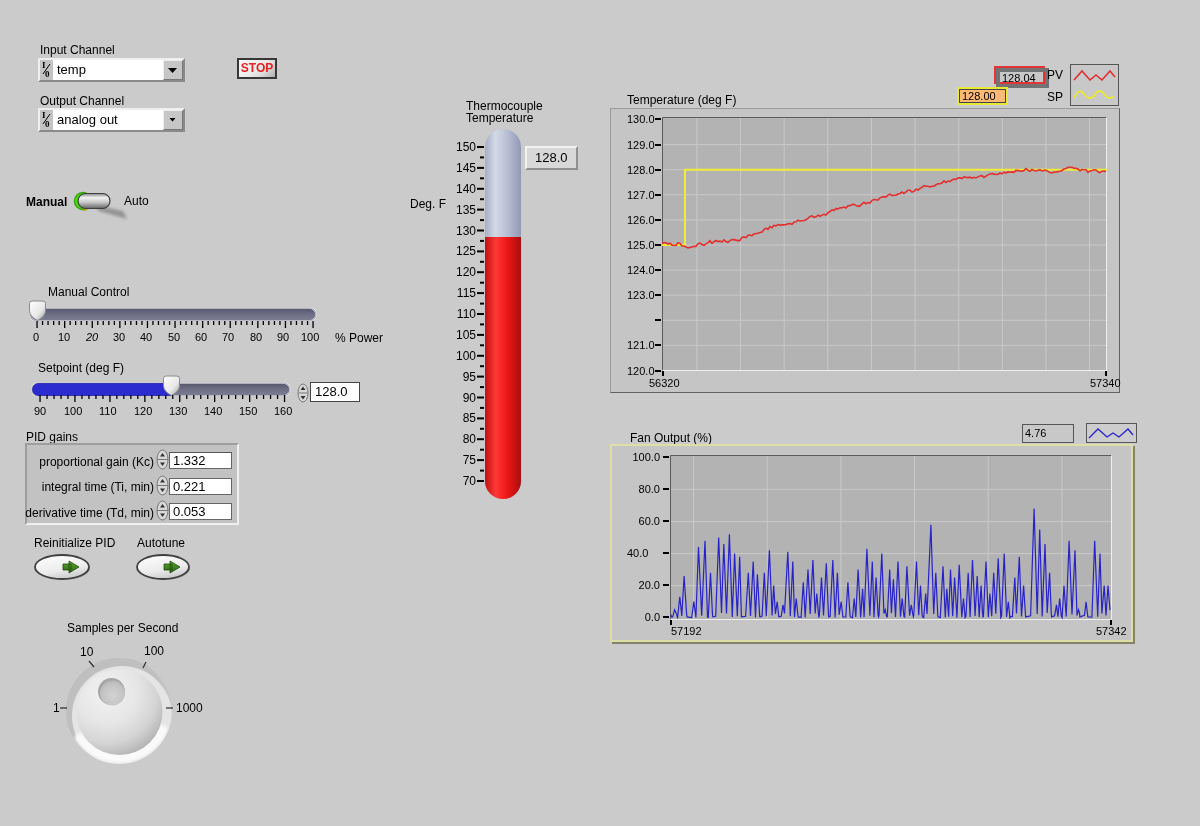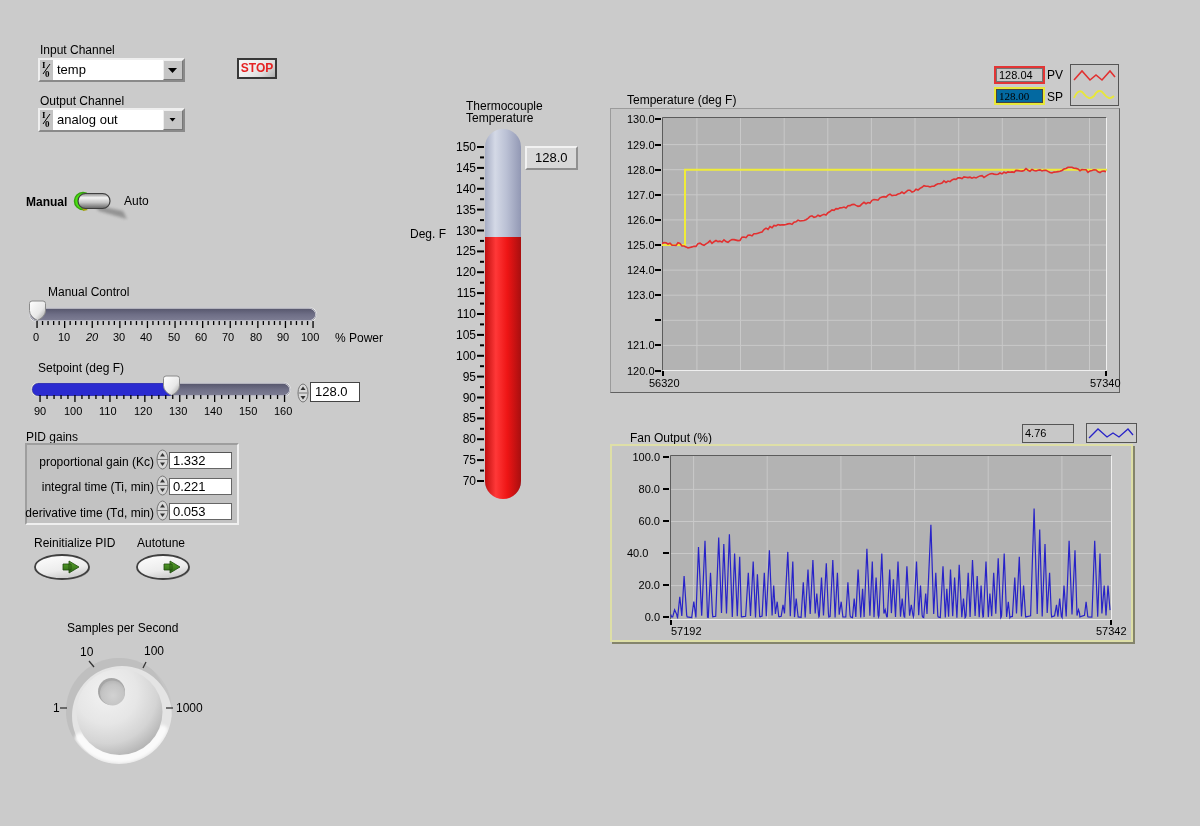--- a/index.html
+++ b/index.html
@@ -304,21 +304,21 @@
   <circle cx="61.5" cy="62" r="43" fill="url(#ball)"></circle>
   <circle cx="53.5" cy="41.5" r="13.5" fill="#a6a6a6"></circle>
   <circle cx="54.5" cy="43" r="12.5" fill="url(#dimp)"></circle>
   <line x1="31" y1="11" x2="36" y2="17" stroke="#333" stroke-width="1.3"></line>
   <line x1="88" y1="12" x2="85" y2="18" stroke="#333" stroke-width="1.3"></line>
   <line x1="2" y1="58" x2="9" y2="58" stroke="#333" stroke-width="1.3"></line>
   <line x1="108" y1="58" x2="115" y2="58" stroke="#333" stroke-width="1.3"></line>
 </svg>
 
 <div class="lbl" style="left:466px;top:100px;">Thermocouple<br>Temperature</div>
-<div class="lbl" style="left:410px;top:228px;">Deg. F</div>
+<div class="lbl" style="left:410px;top:198px;">Deg. F</div>
 <svg class="ab" style="left:455px;top:120px;" width="80" height="390" id="thermo">
 <defs>
       <linearGradient id="tubeb" x1="0" y1="0" x2="1" y2="0">
         <stop offset="0" stop-color="#a6adc4"></stop>
         <stop offset="0.28" stop-color="#d4d9e6"></stop>
         <stop offset="0.6" stop-color="#bac0d4"></stop>
         <stop offset="1" stop-color="#9298b4"></stop>
       </linearGradient>
       <linearGradient id="tuber" x1="0" y1="0" x2="1" y2="0">
         <stop offset="0" stop-color="#c01010"></stop>
@@ -434,23 +434,23 @@
 <line x1="0" y1="203.3" x2="445" y2="203.3" stroke="#c9c9c9" stroke-width="1"></line>
 <line x1="0" y1="228.4" x2="445" y2="228.4" stroke="#c9c9c9" stroke-width="1"></line>
 <line x1="0.5" y1="0.5" x2="444.5" y2="0.5" stroke="#5c5c5c" stroke-width="1"></line>
 <line x1="0.5" y1="0.5" x2="0.5" y2="253.5" stroke="#5c5c5c" stroke-width="1"></line>
 <line x1="0.5" y1="253.5" x2="444.5" y2="253.5" stroke="#efefef" stroke-width="1"></line>
 <line x1="444.5" y1="0.5" x2="444.5" y2="253.5" stroke="#efefef" stroke-width="1"></line>
 <polyline points="0,128 23,128 23,52.7 445,52.7" fill="none" stroke="#f0ec38" stroke-width="2"></polyline>
 <polyline points="0.0,126.7 2.0,125.6 4.0,125.8 6.0,127.0 8.0,126.2 10.0,128.1 12.0,128.2 14.0,128.4 16.0,125.8 18.0,126.5 20.0,128.9 22.0,129.0 24.0,129.9 26.0,131.0 28.0,130.4 30.0,129.9 32.0,129.3 34.0,129.4 36.0,126.6 38.0,126.1 40.0,127.5 42.0,128.3 44.0,126.8 46.0,125.7 48.0,123.8 50.0,126.4 52.0,124.7 54.0,123.5 56.0,124.6 58.0,124.1 60.0,125.1 62.0,122.8 64.0,124.5 66.0,125.3 68.0,123.6 70.0,122.6 72.0,122.6 74.0,123.1 76.0,123.6 78.0,123.5 80.0,120.2 82.0,120.1 84.0,120.7 86.0,118.3 88.0,118.1 90.0,118.9 92.0,116.8 94.0,116.8 96.0,116.2 98.0,115.6 100.0,115.0 102.0,112.5 104.0,111.2 106.0,112.5 108.0,109.6 110.0,110.8 112.0,108.4 114.0,108.8 116.0,107.5 118.0,108.1 120.0,107.7 122.0,107.9 124.0,107.5 126.0,106.9 128.0,106.5 130.0,107.4 132.0,105.2 134.0,104.8 136.0,103.1 138.0,104.0 140.0,103.7 142.0,103.5 144.0,102.7 146.0,101.3 148.0,99.5 150.0,98.8 152.0,100.3 154.0,99.8 156.0,98.2 158.0,99.3 160.0,98.1 162.0,97.3 164.0,98.1 166.0,95.7 168.0,94.5 170.0,92.9 172.0,93.4 174.0,91.6 176.0,91.9 178.0,90.9 180.0,90.7 182.0,90.1 184.0,91.0 186.0,88.7 188.0,88.6 190.0,87.6 192.0,87.4 194.0,88.4 196.0,89.3 198.0,88.9 200.0,86.9 202.0,85.3 204.0,86.7 206.0,85.5 208.0,86.1 210.0,83.3 212.0,82.6 214.0,82.8 216.0,83.2 218.0,80.8 220.0,79.9 222.0,79.6 224.0,80.1 226.0,78.1 228.0,77.1 230.0,78.6 232.0,78.2 234.0,78.3 236.0,77.1 238.0,76.5 240.0,75.1 242.0,76.6 244.0,74.9 246.0,73.2 248.0,73.2 250.0,75.0 252.0,74.4 254.0,72.3 256.0,73.1 258.0,71.3 260.0,70.3 262.0,68.7 264.0,69.2 266.0,69.2 268.0,70.0 270.0,69.2 272.0,69.2 274.0,67.8 276.0,66.7 278.0,66.7 280.0,66.1 282.0,63.9 284.0,65.5 286.0,64.1 288.0,64.7 290.0,62.9 292.0,62.1 294.0,62.3 296.0,60.9 298.0,60.9 300.0,61.5 302.0,59.9 304.0,60.2 306.0,60.6 308.0,60.2 310.0,61.2 312.0,60.3 314.0,61.0 316.0,59.9 318.0,58.9 320.0,58.6 322.0,60.4 324.0,59.1 326.0,57.9 328.0,56.9 330.0,56.5 332.0,57.1 334.0,57.5 336.0,57.2 338.0,56.0 340.0,56.9 342.0,55.1 344.0,56.0 346.0,54.9 348.0,55.2 350.0,54.9 352.0,55.3 354.0,53.4 356.0,53.6 358.0,54.0 360.0,54.1 362.0,53.6 364.0,51.6 366.0,53.2 368.0,54.2 370.0,52.5 372.0,53.5 374.0,54.0 376.0,53.3 378.0,52.9 380.0,53.9 382.0,53.3 384.0,53.4 386.0,54.4 388.0,55.4 390.0,56.0 392.0,55.1 394.0,55.0 396.0,54.6 398.0,54.3 400.0,53.5 402.0,52.0 404.0,51.5 406.0,50.3 408.0,50.2 410.0,50.3 412.0,51.2 414.0,51.4 416.0,51.9 418.0,53.8 420.0,52.6 422.0,52.7 424.0,52.8 426.0,55.3 428.0,53.9 430.0,53.5 432.0,52.8 434.0,53.0 436.0,54.8 438.0,55.6 440.0,54.2 442.0,54.1 444.0,54.6" fill="none" stroke="#e23030" stroke-width="1.6"></polyline>
   </svg>
 <div class="ab" style="left:994px;top:66px;width:47px;height:14px;border:2px solid #e33535;background:#c8c8c8;">
-    <div class="ab" style="left:0;top:0;width:43px;height:12px;border:1px solid #737373;font-size:11px;line-height:12px;padding-left:2px;">128.04</div>
-  </div>
-<div class="ab" style="left:994px;top:87px;width:47px;height:14px;border:2px solid #e8e838;background:#0369a1;font-family:Liberation Serif, serif;">
+    <div class="ab" style="left:0;top:0;width:43px;height:12px;border:4px solid #737373;font-size:11px;line-height:12px;padding-left:2px;">128.04</div>
+  </div>
+<div class="ab" style="left:957px;top:87px;width:47px;height:14px;border:2px solid #e8e838;background:#fdba74;">
     <div class="ab" style="left:0;top:0;width:43px;height:12px;border:1px solid #444;font-size:11px;line-height:12px;padding-left:2px;">128.00</div>
   </div>
 <div class="num" style="left:1047px;top:70px;font-size:12px;">PV</div>
 <div class="num" style="left:1047px;top:92px;font-size:12px;">SP</div>
 <div class="ab" style="left:1070px;top:64px;width:47px;height:40px;border:1px solid #555;background:#c8c8c8;"><svg width="47" height="40">
       <polyline points="3,15 11,6 19,15 25,10 31,15 39,6 44,12" fill="none" stroke="#e23030" stroke-width="1.6"></polyline>
       <path d="M3,33 Q8,22 13,29 T23,31 Q28,22 33,29 T43,31" fill="none" stroke="#e8e838" stroke-width="1.8"></path>
     </svg></div>
 
 <div class="lbl" style="left:630px;top:432px;">Fan Output (%)</div>

